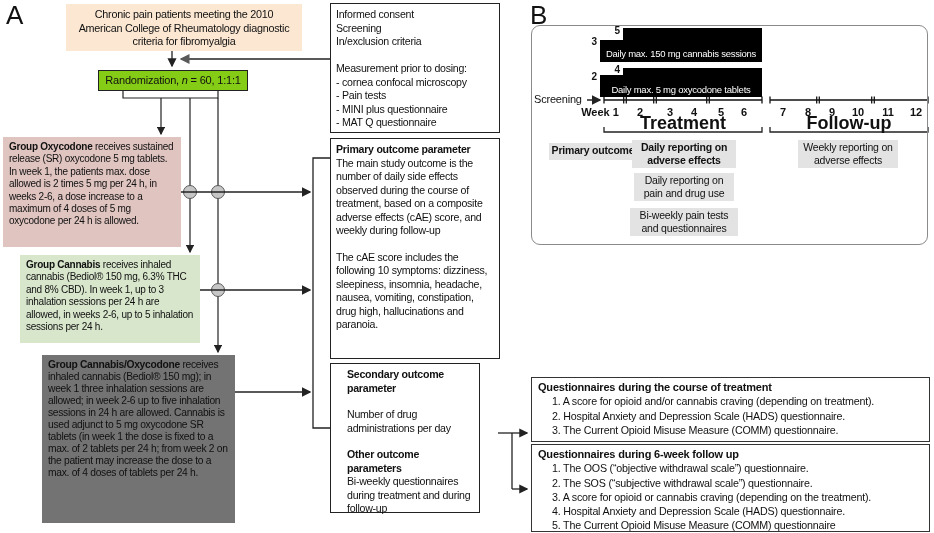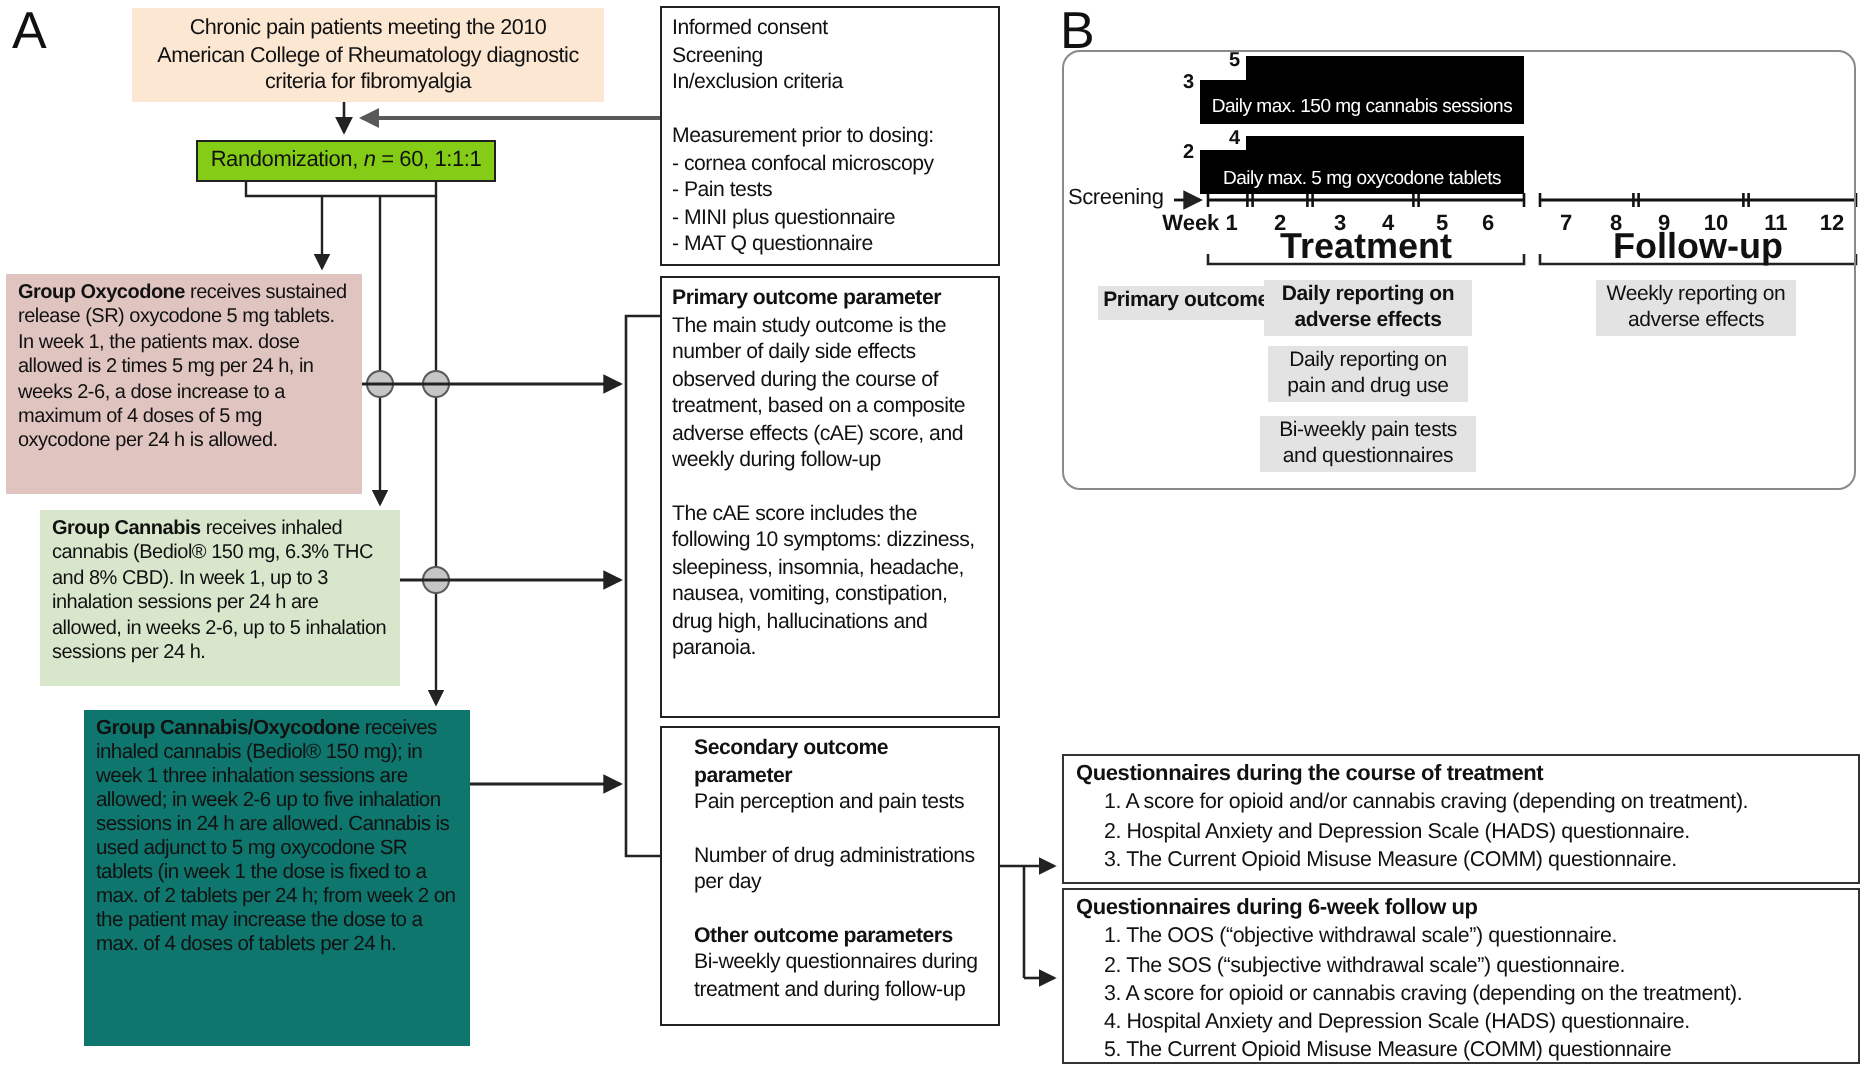--- a/index.html
+++ b/index.html
@@ -9,21 +9,21 @@
   .panel-letter{font-size:26px;font-weight:400;color:#111;}
   
   .fillbox{position:absolute;box-sizing:border-box;padding:4px 6px;
            font-size:10px;line-height:12.4px;letter-spacing:-0.25px;}
   .eligibility{background:#fbe7d2;text-align:center;font-size:10.8px;line-height:13.5px;
                padding:4px 8px;}
   .rand-box{position:absolute;box-sizing:border-box;background:#84cc16;border:1px solid #222;
             text-align:center;font-size:11px;letter-spacing:-0.2px;padding-top:3px;}
   .group-oxy{background:#dfc4c0;}
   .group-can{background:#d8e6cc;}
-  .group-co{background:#0f766e;font-size:10.3px;line-height:12px;letter-spacing:-0.3px;}
+  .group-co{background:#737373;font-size:10.3px;line-height:12px;letter-spacing:-0.3px;}
   
   .midbox{position:absolute;box-sizing:border-box;background:#fff;border:1px solid #222;
           padding:4px 5px;font-size:10.6px;line-height:13.5px;letter-spacing:-0.25px;}
   .midbox .line{min-height:0;}
   .midbox .line:empty{height:13.5px;}
   .midbox .para{margin:0;}
   .midbox .gap{height:13px;}
   .bold{font-weight:bold;}
   
   .qbox{position:absolute;box-sizing:border-box;background:#fff;border:1px solid #333;
@@ -136,23 +136,22 @@
     <div class="line">- MAT Q questionnaire</div>
   </div>
 
   <div class="midbox" style="left:330px;top:138px;width:170px;height:221px;">
     <div class="para bold">Primary outcome parameter</div>
     <div class="para">The main study outcome is the number of daily side effects observed during the course of treatment, based on a composite adverse effects (cAE) score, and weekly during follow-up</div>
     <div class="gap"></div>
     <div class="para">The cAE score includes the following 10 symptoms: dizziness, sleepiness, insomnia, headache, nausea, vomiting, constipation, drug high, hallucinations and paranoia.</div>
   </div>
 
-  <div class="midbox" style="left:330px;top:363px;width:170px;height:150px;padding-left:16px;">
+  <div class="midbox" style="left:330px;top:363px;width:150px;height:150px;padding-left:16px;">
     <div class="para bold">Secondary outcome parameter</div>
-    <div class="para">Pain perception and pain tests</div>
     <div class="gap"></div>
     <div class="para">Number of drug administrations per day</div>
     <div class="gap"></div>
     <div class="para bold">Other outcome parameters</div>
     <div class="para">Bi-weekly questionnaires during treatment and during follow-up</div>
   </div>
 
   <div class="qbox" style="left:531px;top:377px;width:399px;height:65px;">
     <div class="qtitle">Questionnaires during the course of treatment</div>
     <div class="qitem">1. A score for opioid and/or cannabis craving (depending on treatment).</div>

